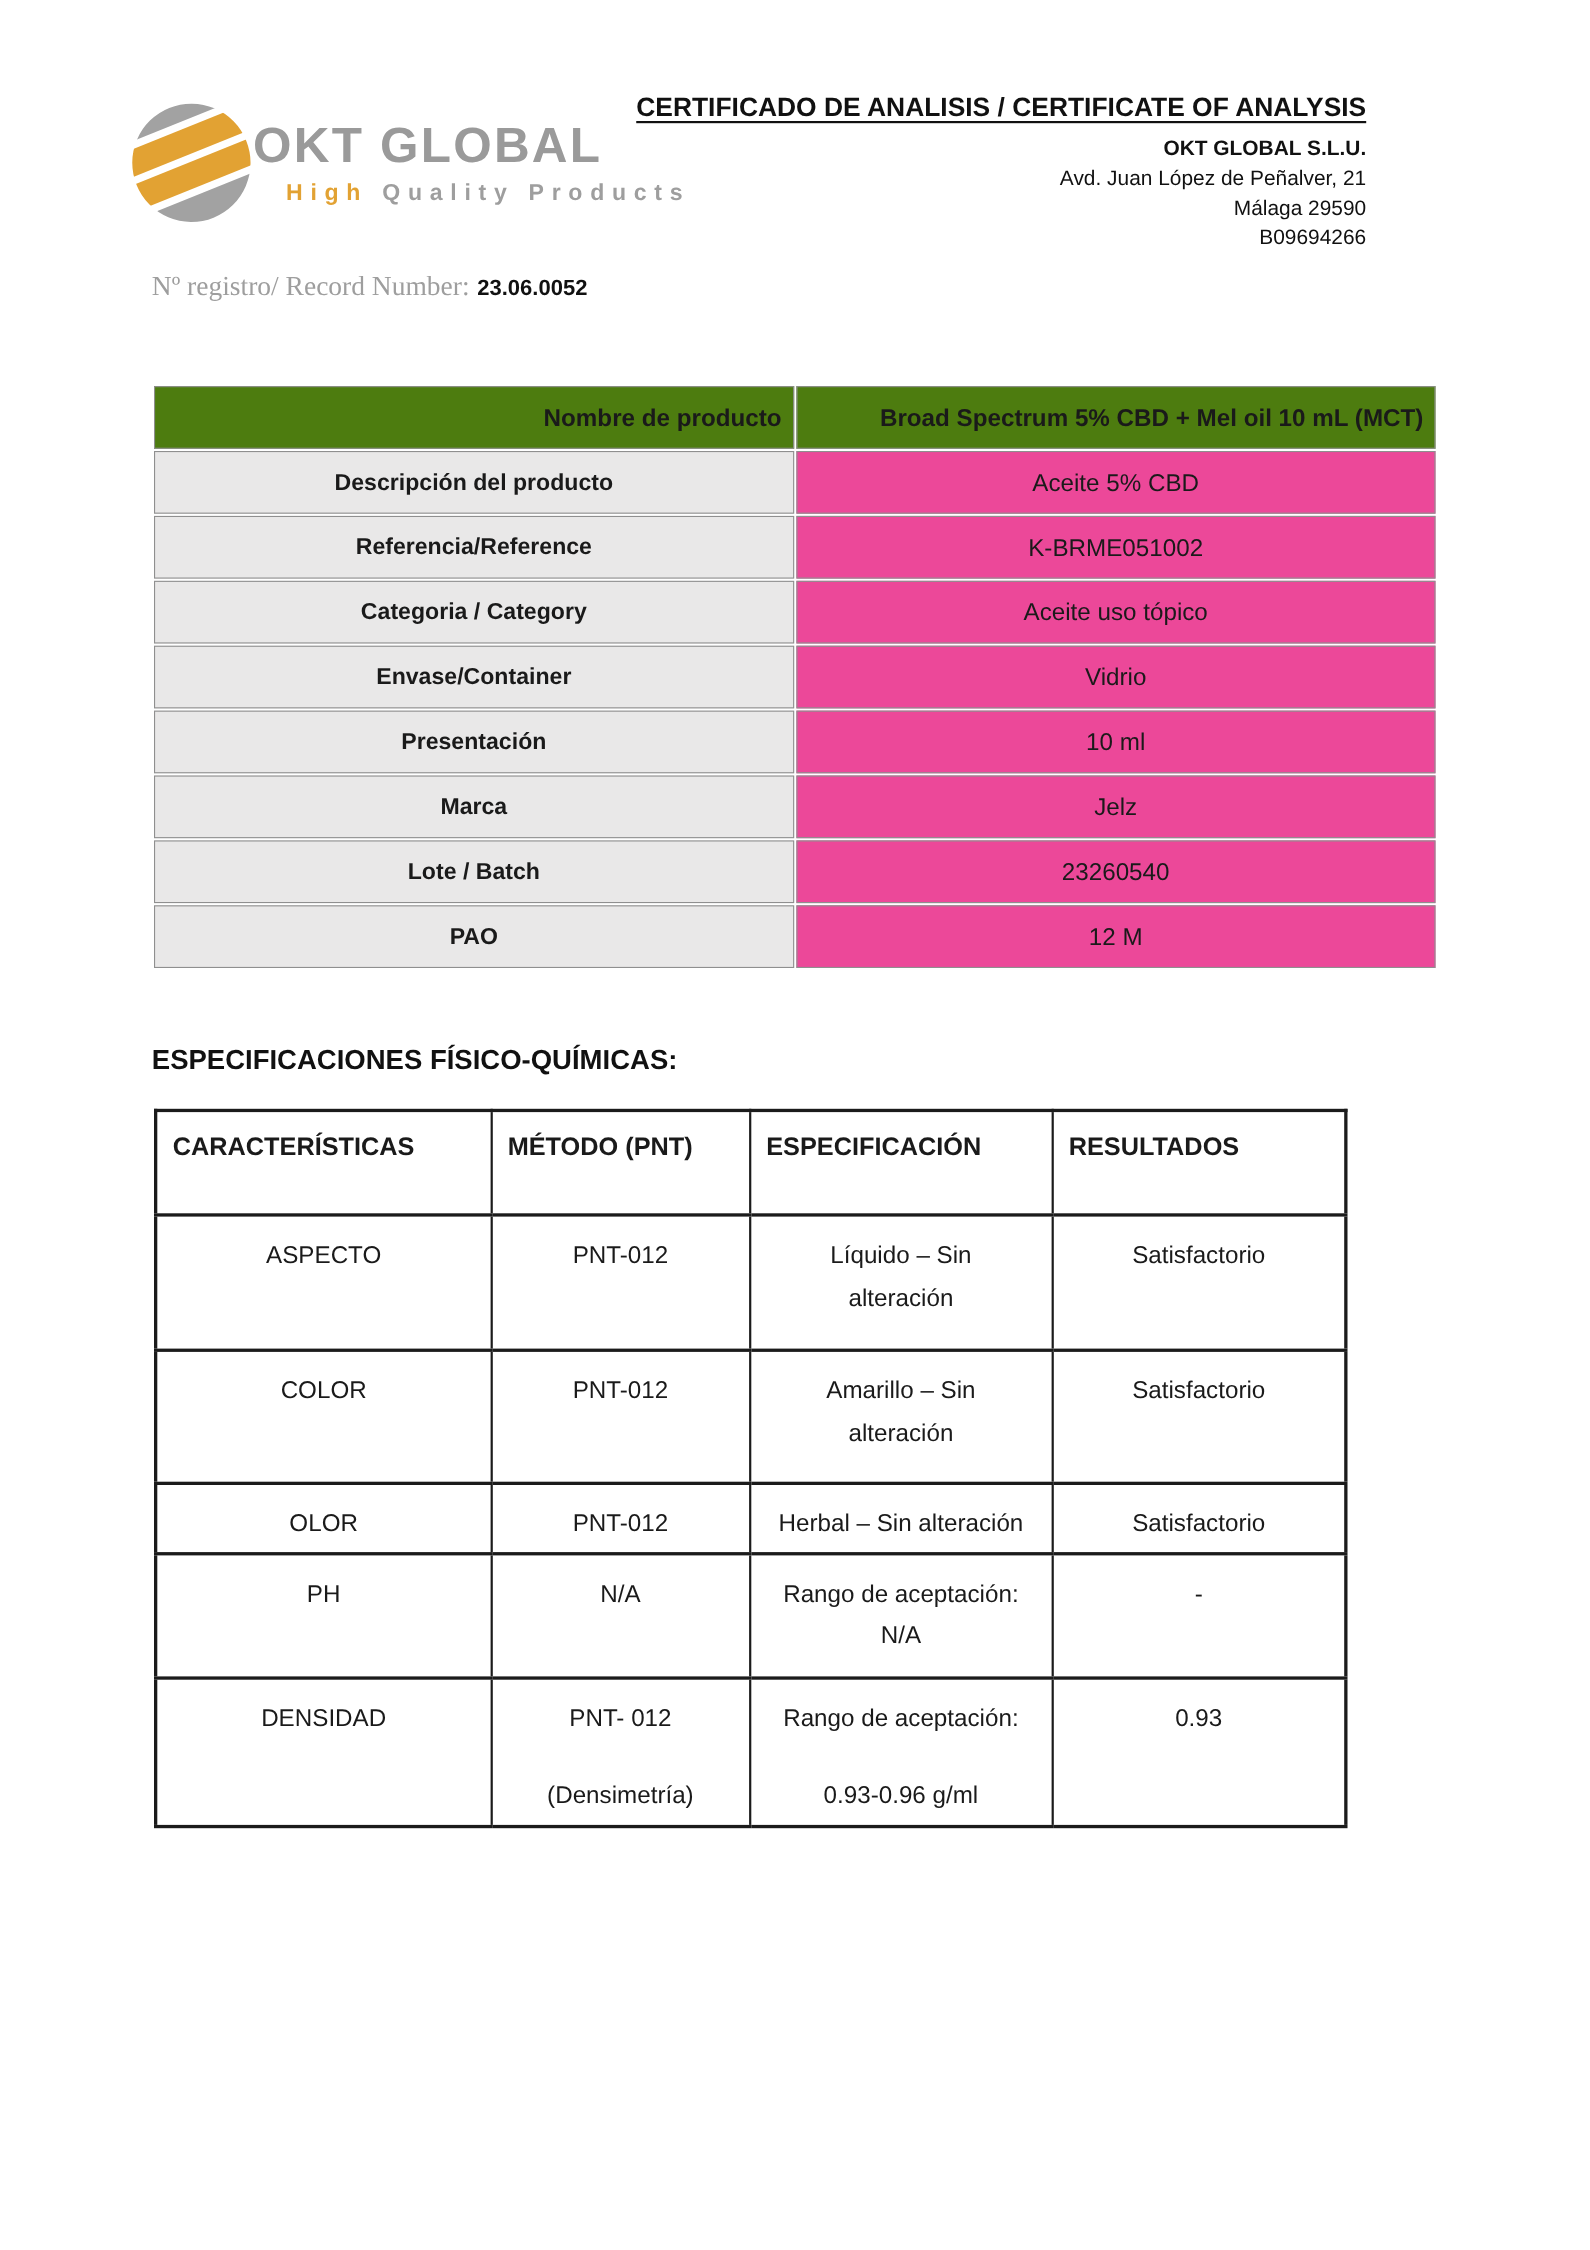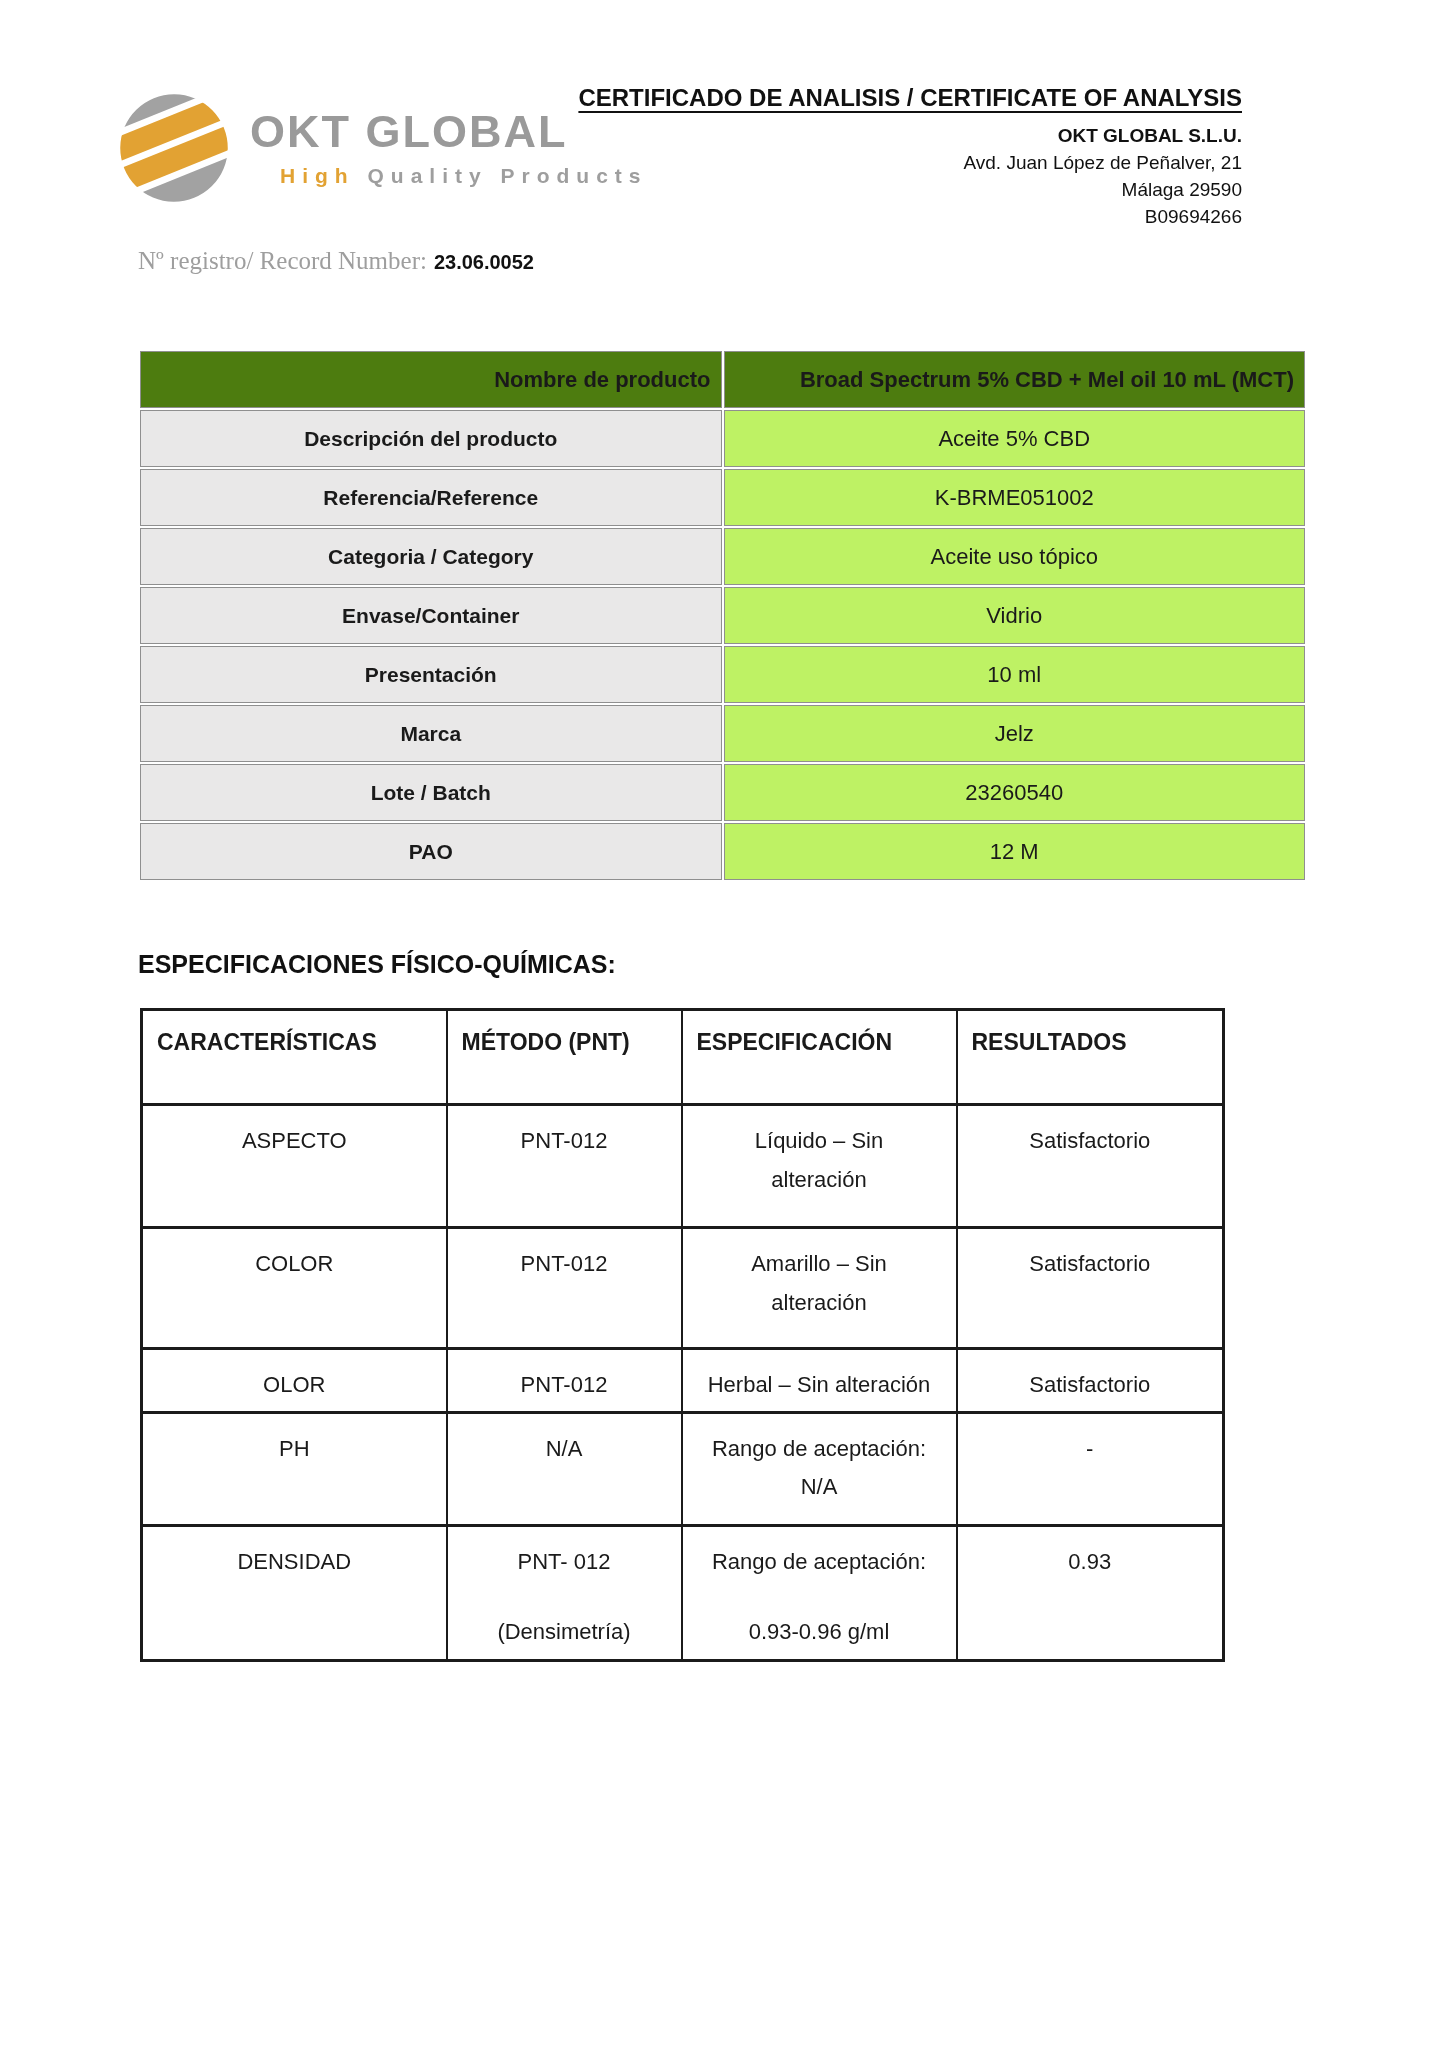--- a/index.html
+++ b/index.html
@@ -2,21 +2,21 @@
 <html><head>
 <meta charset="utf-8">
 <style>
   html,body{margin:0;padding:0;background:#ffffff;}
   .page{
     position:relative;width:1445px;height:2045px;background:#ffffff;
     font-family:"Liberation Sans",sans-serif;color:#1a1a1a;overflow:hidden;
   }
 
   
-  .logo{position:absolute;left:118px;top:92px;display:flex;align-items:center;gap:20px;}
+  .logo{position:absolute;left:118px;top:92px;display:flex;align-items:center;}
   .logo-text{display:flex;flex-direction:column;}
   .logo-name{font-size:45px;font-weight:800;letter-spacing:2px;color:#9a9a9a;line-height:1;}
   .logo-tagline{margin-top:10px;font-size:21px;letter-spacing:7px;color:#9e9e9e;font-weight:600;}
   .logo-tagline .hi{color:#e2a233;margin-left:30px;}
 
   
   .titleblock{position:absolute;right:203px;top:84px;text-align:right;}
   .doc-title{
     font-size:24px;font-weight:bold;color:#111;
     text-decoration:underline;text-decoration-thickness:2px;text-underline-offset:5px;
@@ -30,21 +30,21 @@
   .record .lbl{font-family:"Liberation Serif",serif;color:#9e9e9e;}
   .record .num{font-family:"Liberation Sans",sans-serif;font-weight:bold;color:#111;font-size:20px;}
 
   
   table.product{
     position:absolute;left:138px;top:349px;width:1169px;
     border-collapse:separate;border-spacing:2px;table-layout:fixed;
   }
   table.product td{
     border:1px solid #8f8f8f;height:55px;text-align:center;vertical-align:middle;
-    font-size:22px;background:#bef264;padding:0 10px;
+    font-size:22px;background:#ec4899;padding:0 10px;
   }
   table.product td.p-label{background:#e9e8e8;font-weight:bold;font-size:21px;}
   table.product tr.p-head td{background:#4d7c0f;font-weight:bold;font-size:22px;text-align:right;}
 
   
   .section-heading{
     position:absolute;left:138px;top:950px;font-size:25px;font-weight:bold;color:#111;
     text-decoration-thickness:2px;text-underline-offset:6px;
   }
 

